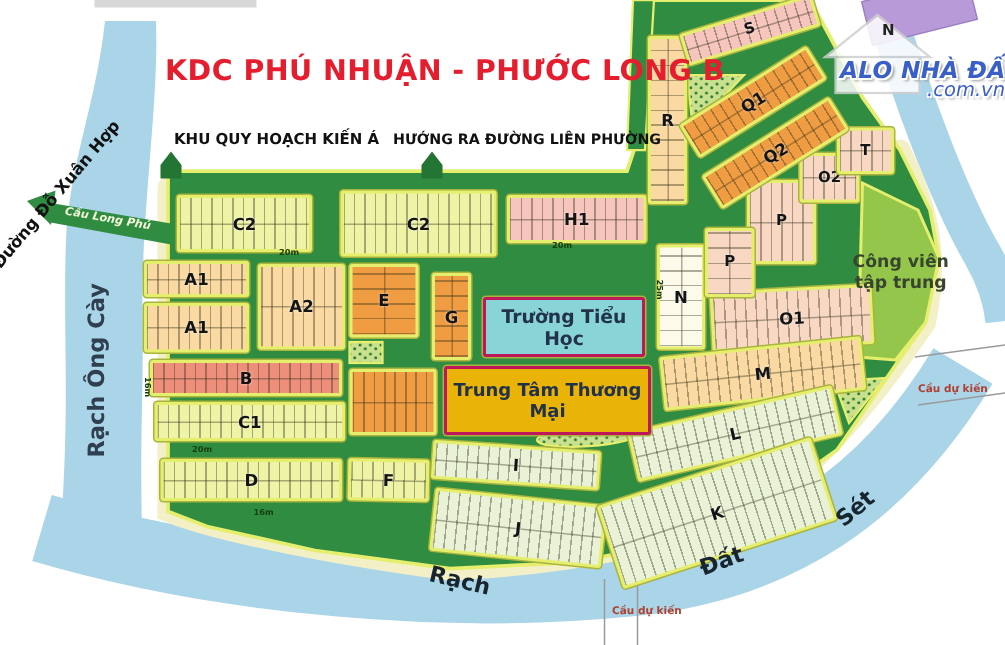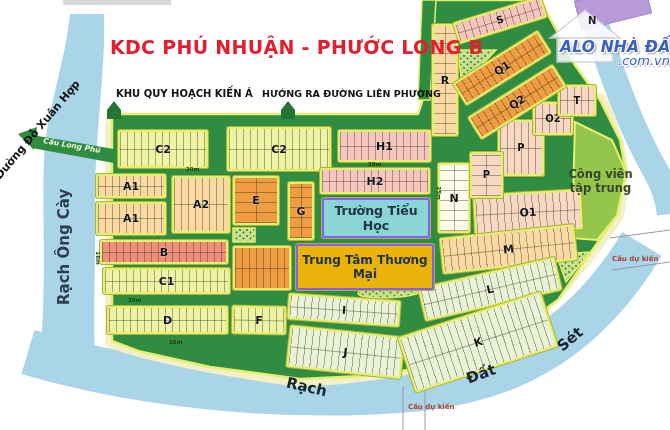--- a/index.html
+++ b/index.html
@@ -12,21 +12,21 @@
          background-image:repeating-linear-gradient(90deg, rgba(45,45,20,.38) 0 1px, transparent 1px 7px),
                           linear-gradient(rgba(45,45,20,.38) 0 0);
          background-size:100% 100%,100% 1px;background-position:0 0,0 50%;background-repeat:repeat,no-repeat;}
   .block.col{background-image:repeating-linear-gradient(0deg, rgba(45,45,20,.38) 0 1px, transparent 1px 10px),
                               linear-gradient(rgba(45,45,20,.38) 0 0);
              background-size:100% 100%,1px 100%;background-position:0 0,50% 0;}
   .blabel{font-weight:bold;color:#141414;text-shadow:0 0 2px rgba(255,255,255,.65);line-height:1;}
   .yg{background-color:#eef3a6;} .peach{background-color:#fbd9a2;} .salmon{background-color:#ee8f7c;}
   .orange{background-color:#ef9c43;} .pink{background-color:#f6c5bd;} .ppink{background-color:#f8d7c3;}
   .whiteb{background-color:#fcfaeb;} .lgreen{background-color:#e9f1d6;}
-  .landmark{position:absolute;border:2px solid #8b5cf6;box-shadow:0 0 0 1px #a9b43f;border-radius:2px;
+  .landmark{position:absolute;border:2px solid #be185d;box-shadow:0 0 0 1px #a9b43f;border-radius:2px;
             display:flex;align-items:center;justify-content:center;text-align:center;
             font-weight:bold;color:#22324a;z-index:2;box-sizing:border-box;}
   .maplabel{position:absolute;z-index:3;white-space:nowrap;}
   .rm{position:absolute;z-index:3;font-size:5.5px;font-weight:600;color:#17400f;white-space:nowrap;}
   #title{left:110px;top:36px;width:300px;text-align:center;font-size:19px;font-weight:800;
          color:#e41e2e;letter-spacing:.3px;}
   .subtitle{font-size:10px;font-weight:bold;color:#111;}
   #logo1{left:560px;top:38px;width:112px;text-align:center;font-size:15.5px;font-style:italic;font-weight:800;
          color:#3a5fc6;letter-spacing:.2px;
          text-shadow:-1px -1px 0 #fff,1px -1px 0 #fff,-1px 1px 0 #fff,1px 1px 0 #fff,2px 2px 2px #9a9a9a;}
@@ -116,23 +116,20 @@
       </div>
       <div class="block yg" style="left: 103px; top: 268px; width: 127px; height: 26px;">
         <span class="blabel" style="font-size: 11px;">C1</span>
       </div>
       <div class="block yg" style="left: 107px; top: 306px; width: 121px; height: 28px;">
         <span class="blabel" style="font-size: 11px;">D</span>
       </div>
       <div class="block yg" style="left: 232px; top: 306px; width: 54px; height: 28px; transform: rotate(1deg);">
         <span class="blabel" style="font-size: 11px;">F</span>
       </div>
-      <div class="block pink" style="left: 320px; top: 168px; width: 110px; height: 26px;">
-        <span class="blabel" style="font-size: 11px;">H2</span>
-      </div>
       <div class="block whiteb col" style="left: 438px; top: 163px; width: 32px; height: 70px;">
         <span class="blabel" style="font-size: 11px;">N</span>
       </div>
       <div class="block ppink" style="left: 474px; top: 192px; width: 108px; height: 40px; transform: rotate(-3deg);">
         <span class="blabel" style="font-size: 11px;">O1</span>
       </div>
       <div class="block ppink" style="left: 498px; top: 120px; width: 46px; height: 56px;">
         <span class="blabel" style="font-size: 10px;">P</span>
       </div>
       <div class="block ppink col" style="left: 470px; top: 152px; width: 33px; height: 46px;">

